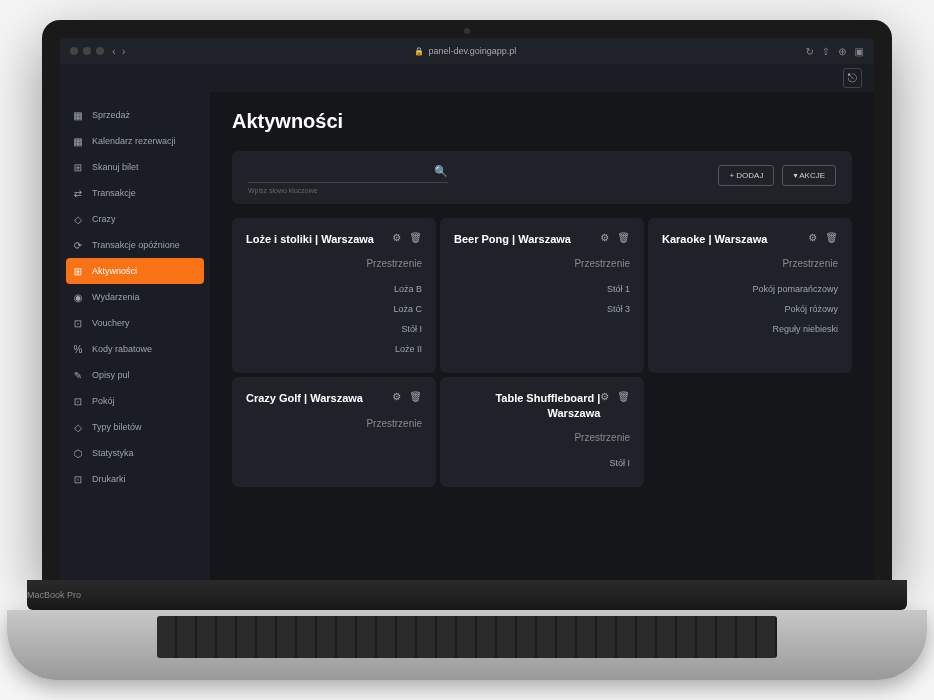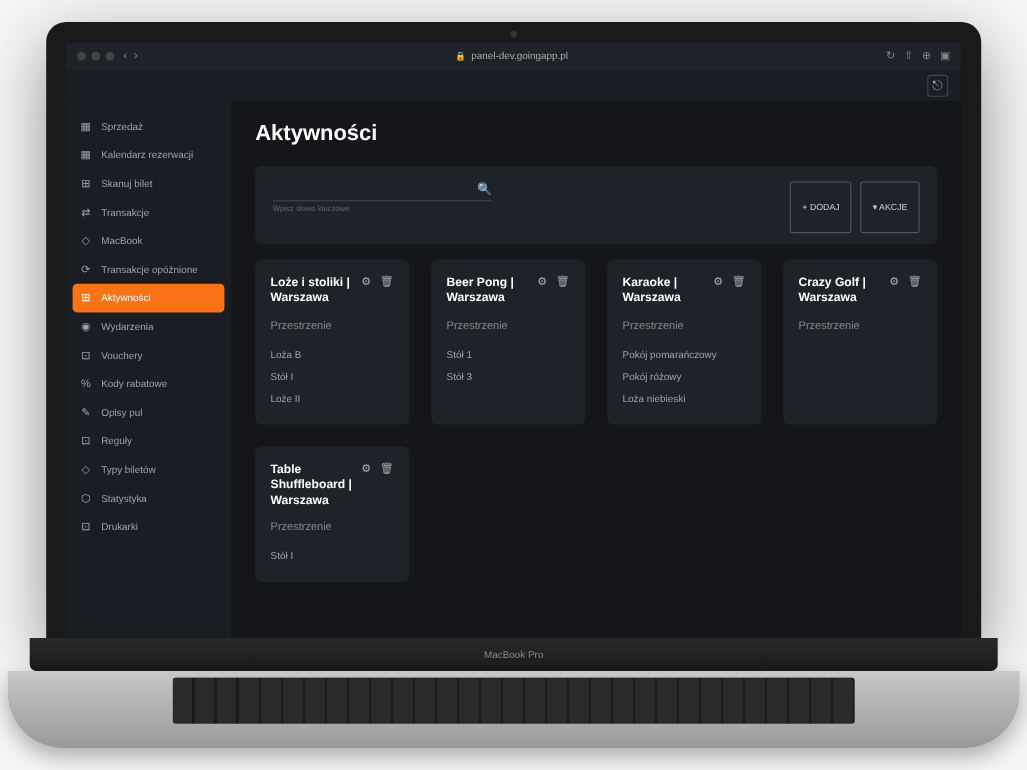--- a/index.html
+++ b/index.html
@@ -23,29 +23,29 @@
 .side-ic { width:12px; height:12px; display:inline-flex; align-items:center; justify-content:center; font-size:10px; }
 .main { flex:1; padding:18px 22px; overflow-y:auto; }
 .title { color:#fff; font-size:20px; font-weight:bold; margin-bottom:18px; }
 .toolbar { background:#1f2329; border-radius:6px; padding:14px 16px 10px 16px; display:flex; align-items:flex-start; justify-content:space-between; margin-bottom:14px; }
 .search-wrap { display:flex; flex-direction:column; gap:4px; }
 .search-box { display:flex; align-items:center; border-bottom:1px solid #444; width:200px; padding-bottom:4px; }
 .search-box input { background:transparent; border:none; outline:none; color:#fff; font-size:9px; flex:1; }
 .search-ic { color:#aaa; font-size:11px; }
 .hint { color:#666; font-size:7px; }
 .btns { display:flex; gap:8px; }
-.btn { border:1px solid #555; background:transparent; color:#ccc; font-size:8px; padding:18px 10px; border-radius:3px; cursor:pointer; display:flex; align-items:center; gap:4px; }
-.grid { display:grid; grid-template-columns:repeat(4,1fr); gap:20px; }
+.btn { border:1px solid #555; background:transparent; color:#ccc; font-size:8px; padding:5px 10px; border-radius:3px; cursor:pointer; display:flex; align-items:center; gap:4px; }
+.grid { display:grid; grid-template-columns:repeat(3,1fr); gap:4px;text-align:right; }
 .card { background:#1f2329; border-radius:6px; padding:14px; }
 .card-head { display:flex; justify-content:space-between; align-items:flex-start; margin-bottom:12px; }
 .card-title { color:#fff; font-size:11px; font-weight:bold; line-height:1.3; }
 .card-actions { display:flex; gap:8px; color:#aaa; font-size:10px; }
 .sub { color:#888; font-size:10px; margin-bottom:10px; }
 .space-item { color:#9ca3af; font-size:9px; padding:5px 0; }
-.base { width:880px; height:30px; background:linear-gradient(#2a2a2a,#1a1a1a); margin:0 auto; border-radius:0 0 6px 6px; display:flex; align-items:center; justify-content:center; color:#888; font-size:9px; position:relative; }
+.base { width:880px; height:30px; background:linear-gradient(#2a2a2a,#1a1a1a); margin:0 auto; border-radius:0 0 6px 6px; display:flex; align-items:center; justify-content:flex-start; color:#888; font-size:9px; position:relative; }
 .keyboard { width:920px; height:70px; background:linear-gradient(#c8c8c8,#999); border-radius:0 0 50px 50px; margin:0 auto; box-shadow:0 8px 20px rgba(0,0,0,0.3); position:relative; }
 .keys { position:absolute; top:6px; left:50%; transform:translateX(-50%); width:620px; height:42px; background:#1a1a1a; border-radius:3px; background-image:repeating-linear-gradient(90deg,#2a2a2a 0,#2a2a2a 18px,#1a1a1a 18px,#1a1a1a 20px),repeating-linear-gradient(0deg,#2a2a2a 0,#2a2a2a 8px,#1a1a1a 8px,#1a1a1a 10px); }
 </style>
 </head>
 <body>
 
 <div style="display:flex;flex-direction:column;align-items:center;">
 <div class="laptop">
   <div class="camera"></div>
   <div class="screen">
@@ -86,21 +86,21 @@
             <div class="side-item">
               <span class="side-ic">⊞</span>
               <span>Skanuj bilet</span>
             </div>
             <div class="side-item">
               <span class="side-ic">⇄</span>
               <span>Transakcje</span>
             </div>
             <div class="side-item">
               <span class="side-ic">◇</span>
-              <span>MacBook</span>
+              <span>Crazy</span>
             </div>
             <div class="side-item">
               <span class="side-ic">⟳</span>
               <span>Transakcje opóźnione</span>
             </div>
             <div class="side-item active">
               <span class="side-ic">⊞</span>
               <span>Aktywności</span>
             </div>
             <div class="side-item">
@@ -114,21 +114,21 @@
             <div class="side-item">
               <span class="side-ic">%</span>
               <span>Kody rabatowe</span>
             </div>
             <div class="side-item">
               <span class="side-ic">✎</span>
               <span>Opisy pul</span>
             </div>
             <div class="side-item">
               <span class="side-ic">⊡</span>
-              <span>Reguły</span>
+              <span>Pokój</span>
             </div>
             <div class="side-item">
               <span class="side-ic">◇</span>
               <span>Typy biletów</span>
             </div>
             <div class="side-item">
               <span class="side-ic">⬡</span>
               <span>Statystyka</span>
             </div>
             <div class="side-item">
@@ -155,20 +155,21 @@
               <div class="card">
                 <div class="card-head">
                   <div class="card-title">Loże i stoliki | Warszawa</div>
                   <div class="card-actions">
                     <span>⚙</span>
                     <span>🗑</span>
                   </div>
                 </div>
                 <div class="sub">Przestrzenie</div>
                 <div class="space-item">Loża B</div>
+                <div class="space-item">Loża C</div>
                 <div class="space-item">Stół I</div>
                 <div class="space-item">Loże II</div>
               </div>
               <div class="card">
                 <div class="card-head">
                   <div class="card-title">Beer Pong | Warszawa</div>
                   <div class="card-actions">
                     <span>⚙</span>
                     <span>🗑</span>
                   </div>
@@ -181,21 +182,21 @@
                 <div class="card-head">
                   <div class="card-title">Karaoke | Warszawa</div>
                   <div class="card-actions">
                     <span>⚙</span>
                     <span>🗑</span>
                   </div>
                 </div>
                 <div class="sub">Przestrzenie</div>
                 <div class="space-item">Pokój pomarańczowy</div>
                 <div class="space-item">Pokój różowy</div>
-                <div class="space-item">Loża niebieski</div>
+                <div class="space-item">Reguły niebieski</div>
               </div>
               <div class="card">
                 <div class="card-head">
                   <div class="card-title">Crazy Golf | Warszawa</div>
                   <div class="card-actions">
                     <span>⚙</span>
                     <span>🗑</span>
                   </div>
                 </div>
                 <div class="sub">Przestrzenie</div>

